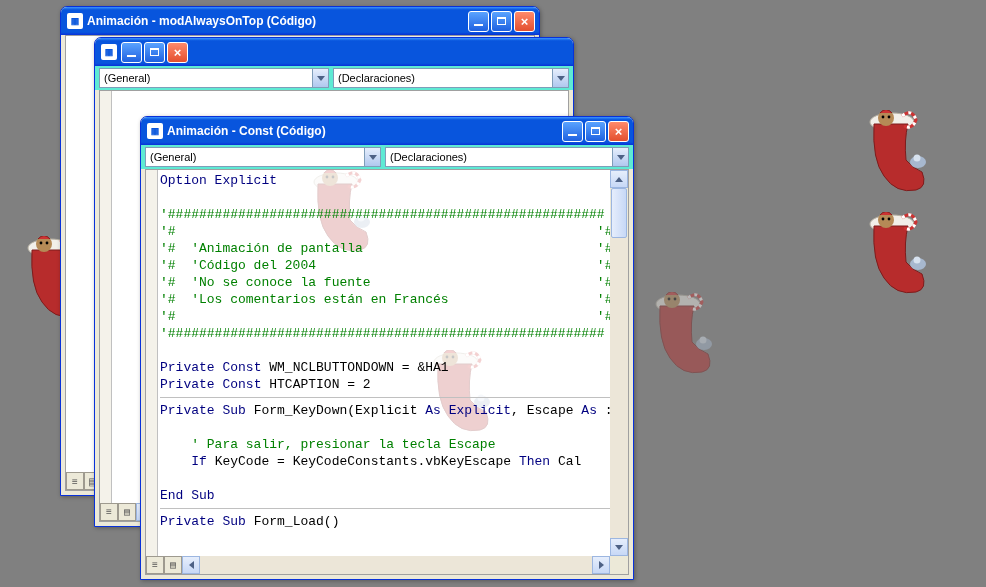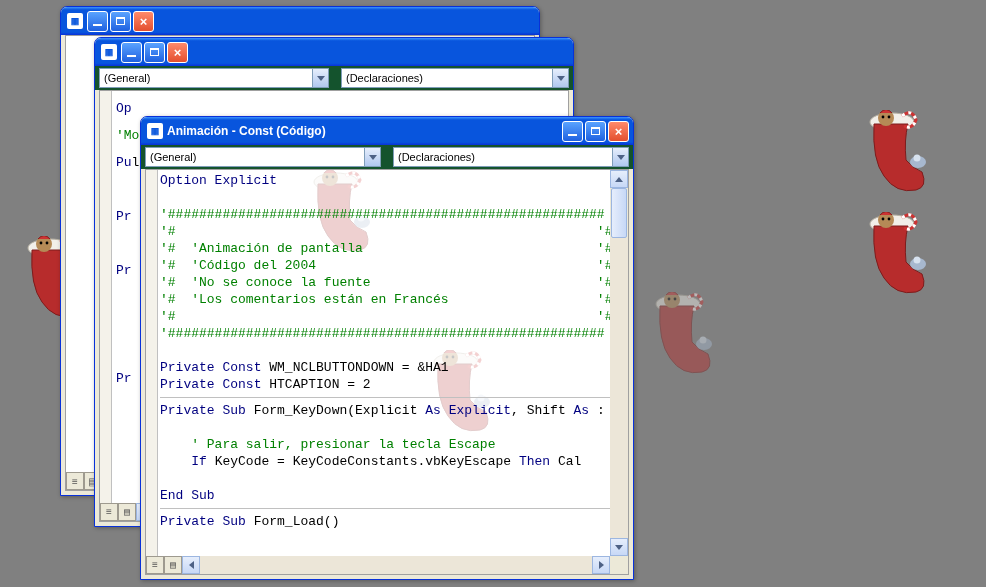--- a/index.html
+++ b/index.html
@@ -68,22 +68,22 @@
     font-family: Arial, sans-serif;
   }
   .win-btn.min, .win-btn.max { background: linear-gradient(to bottom,#5aa3ff,#1f61e0); }
   .win-btn.close { background: linear-gradient(to bottom,#ff8a6b,#e34f2f); }
   .win-btn .glyph-min { width:9px; height:2px; background:#fff; margin-top:7px; }
   .win-btn .glyph-max { width:9px; height:8px; border:1px solid #fff; border-top:2px solid #fff; }
   .win-btn .glyph-close { font-size:13px; line-height:1; }
   .toolbar-row {
     display: flex;
     padding: 2px 4px;
-    gap: 12px;
-    background: #14532d;
+    gap: 4px;
+    background: #5eead4;
   }
   .combo {
     display: flex;
     align-items: center;
     background: #fff;
     border: 1px solid #7f9db9;
     height: 20px;
     font-size: 11px;
     padding-left: 4px;
   }
@@ -195,20 +195,21 @@
 <svg class="stocking" style="left:862px;top:110px">
     <use href="#stk"></use>
   </svg>
 <svg class="stocking" style="left:862px;top:212px">
     <use href="#stk"></use>
   </svg>
 
 <div class="window" style="left:60px;top:6px;width:480px;height:490px">
   <div class="titlebar">
     <div class="titlebar-icon">▦</div>
+    <div class="titlebar-title">Animación - modAlwaysOnTop (Código)</div>
     <div class="win-buttons">
       <div class="win-btn min">
           <div class="glyph-min"></div>
         </div>
       <div class="win-btn max">
           <div class="glyph-max"></div>
         </div>
       <div class="win-btn close">
           <span class="glyph-close">×</span>
         </div>
@@ -253,31 +254,20 @@
     </div>
     <div class="combo" style="flex:1">
       <span class="combo-text">(Declaraciones)</span>
       <div class="combo-btn">
           <div class="tri"></div>
         </div>
     </div>
   </div>
   <div class="code-area">
     <div class="code-margin"></div>
-    <div class="peek-code" style="left:16px;top:4px"><span class="kw">Op</span>
-<span class="cm">'Mo</span>
-<span class="kw">Pu</span><span class="op">l</span>
-
-<span class="kw">Pr</span>
-
-<span class="kw">Pr</span>
-
-
-
-<span class="kw">Pr</span></div>
     <div class="hscroll">
       <div class="view-btn">≡</div>
       <div class="view-btn">▤</div>
       <div class="sb-btn">
           <div class="tri-l"></div>
         </div>
       <div class="sb-track"></div>
       <div class="sb-btn">
           <div class="tri-r"></div>
         </div>
@@ -329,21 +319,21 @@
 <span class="cm">'########################################################</span>
 <span class="cm">'#                                                      '#</span>
 <span class="cm">'#  'Animación de pantalla                              '#</span>
 <span class="cm">'#  'Código del 2004                                    '#</span>
 <span class="cm">'#  'No se conoce la fuente                             '#</span>
 <span class="cm">'#  'Los comentarios están en Francés                   '#</span>
 <span class="cm">'#                                                      '#</span>
 <span class="cm">'########################################################</span>
 
 <span class="kw">Private</span> <span class="kw">Const</span><span> WM_NCLBUTTONDOWN = &amp;HA1</span>
-<span class="kw">Private</span> <span class="kw">Const</span><span> HTCAPTION = 2</span><span class="sep"></span><span class="kw">Private</span> <span class="kw">Sub</span><span> Form_KeyDown(Explicit </span><span class="kw">As</span> <span class="kw">Explicit</span><span>, Shift </span><span class="kw">As</span> :
+<span class="kw">Private</span> <span class="kw">Const</span><span> HTCAPTION = 2</span><span class="sep"></span><span class="kw">Private</span> <span class="kw">Sub</span><span> Form_KeyDown(Explicit </span><span class="kw">As</span> <span class="kw">Explicit</span><span>, Escape </span><span class="kw">As</span> :
 
 <span class="cm">    ' Para salir, presionar la tecla Escape</span>
     <span class="kw">If</span><span> KeyCode = KeyCodeConstants.vbKeyEscape </span><span class="kw">Then</span><span> Cal</span>
 
 <span class="kw">End</span> <span class="kw">Sub</span><span class="sep"></span><span class="kw">Private</span> <span class="kw">Sub</span><span> Form_Load()</span>
 </div>
     <div class="vscroll">
       <div class="sb-btn">
           <div class="tri-u"></div>
         </div>

